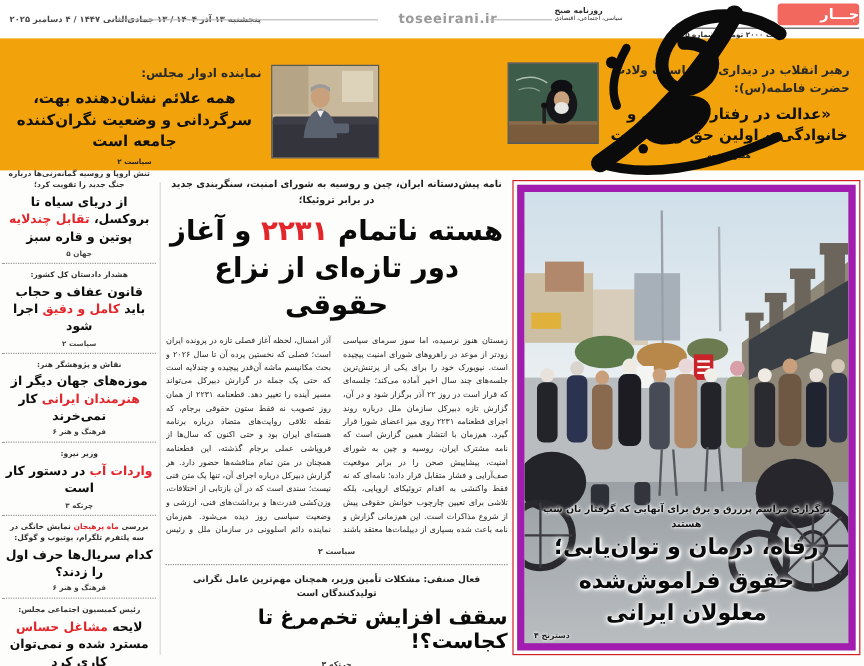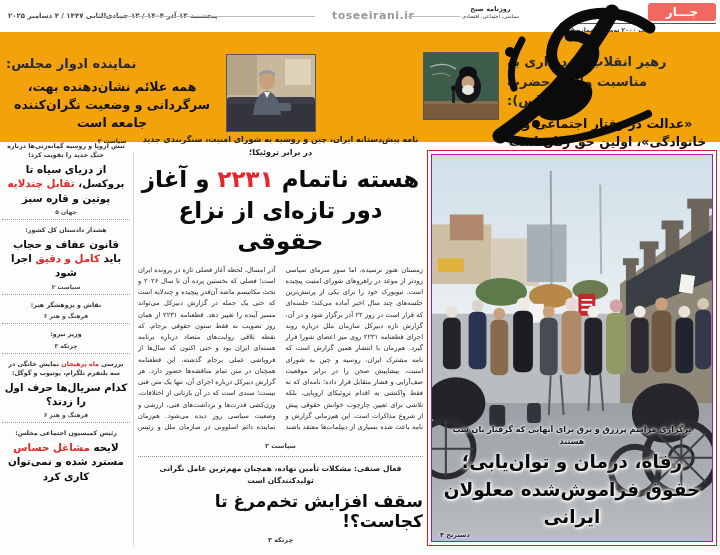--- a/index.html
+++ b/index.html
@@ -8,62 +8,62 @@
     background:#fdfdfb;font-family:"DejaVu Sans","Liberation Sans",sans-serif;
     direction:rtl;color:#1a1a1a;
   }
   .red{color:#e3262c;}
   
   .topbar{position:absolute;top:0;left:0;width:720px;height:32px;background:#fff;}
   .date-line{position:absolute;right:500px;left:8px;top:12px;font-size:7px;color:#4a4a4a;font-weight:bold;text-align:left;direction:rtl;}
   .website{position:absolute;left:332px;top:9px;font-size:11px;font-weight:bold;color:#9a9a9a;direction:ltr;letter-spacing:.5px;}
   .hairline-l{position:absolute;left:95px;top:16px;width:220px;border-top:1px solid #bbb;}
   .hairline-r{position:absolute;left:408px;top:16px;width:52px;border-top:1px solid #bbb;}
-  .tagline{position:absolute;left:462px;top:5px;text-align:center;color:#2d2d2d;line-height:1.25;}
+  .tagline{position:absolute;left:462px;top:5px;text-align:left;color:#2d2d2d;line-height:1.25;}
   .tagline .t1{font-size:6.5px;font-weight:bold;}
   .tagline .t2{font-size:5px;letter-spacing:.5px;}
   .masthead{position:absolute;left:648px;top:3px;width:68px;height:18px;background:#f2675e;border-radius:3px;
-    color:#fff;font-weight:bold;font-size:12px;text-align:center;line-height:18px;letter-spacing:1px;}
+    color:#fff;font-weight:bold;font-size:12px;text-align:right;line-height:18px;letter-spacing:1px;}
   .price-line{position:absolute;left:560px;top:23px;width:156px;border-top:1px solid #555;
     font-size:6px;color:#333;text-align:left;padding-top:2px;direction:rtl;font-weight:bold;}
   
   .band{position:absolute;top:32px;left:0;width:720px;height:110px;background:#f2a30b;}
   .band-story{position:absolute;display:flex;gap:8px;align-items:flex-start;}
   .band-right{right:12px;top:20px;width:285px;flex-direction:row-reverse;}
   .band-left{left:6px;top:22px;width:310px;}
   .band-photo{flex:0 0 auto;border:1px solid rgba(0,0,0,.25);background:#777;}
-  .band-kicker{font-size:13px;font-weight:bold;color:#2a2a2a;text-align:left;margin-bottom:4px;line-height:1.5;}
+  .band-kicker{font-size:10px;font-weight:bold;color:#2a2a2a;text-align:right;margin-bottom:4px;line-height:1.5;}
   .band-headline{font-size:12.5px;font-weight:bold;color:#111;text-align:center;line-height:1.45;}
   .band-footer{font-size:6px;font-weight:bold;color:#222;text-align:center;margin-top:5px;}
   .band-text{flex:1 1 auto;}
   
   .logo{position:absolute;left:452px;top:0;width:215px;height:150px;pointer-events:none;}
   
   .vdiv{position:absolute;left:133px;top:152px;height:394px;border-left:1px solid #d8d8d8;}
   
   .sidebar{position:absolute;left:2px;top:136px;width:128px;height:404px;}
   .sb-item{padding:5px 2px 4px;border-bottom:1px dotted #9a9a9a;text-align:center;}
   .sb-item:last-child{border-bottom:none;}
   .sb-kicker{font-size:6.3px;font-weight:bold;color:#333;line-height:1.5;}
   .sb-headline{font-size:10.3px;font-weight:bold;color:#0d0d0d;line-height:1.4;margin-top:2px;}
   .sb-footer{font-size:6px;font-weight:bold;color:#444;margin-top:3px;}
   
-  .middle{position:absolute;left:138px;top:134px;width:285px;height:404px;}
+  .middle{position:absolute;left:138px;top:148px;width:285px;height:404px;}
   .m-kicker{font-size:8px;font-weight:bold;text-align:center;line-height:1.6;color:#222;}
   .m-headline{font-size:23px;font-weight:bold;text-align:center;line-height:1.35;color:#0a0a0a;margin:4px 0 8px;}
   .m-body{column-count:2;column-gap:10px;height:172px;overflow:hidden;
     font-size:6.7px;line-height:1.68;text-align:justify;color:#262626;}
   .m-footer{font-size:6.5px;font-weight:bold;text-align:center;color:#3d3d3d;margin-top:5px;}
   .dotted{border-top:1px dotted #8f8f8f;margin:6px 0;}
   .egg .m-kicker{font-size:7.5px;}
   .egg-headline{font-size:17px;font-weight:bold;text-align:right;color:#0a0a0a;margin:4px 0 2px;}
   
   .photo-frame{position:absolute;left:427px;top:150px;width:290px;height:396px;
     border:1px solid #d21f26;padding:3px;box-sizing:border-box;background:#fff;}
-  .photo-inner{width:100%;height:100%;border:1px solid #a21caf;box-sizing:border-box;position:relative;overflow:hidden;background:#b9bdc0;margin-left:33px;}
+  .photo-inner{width:100%;height:100%;border:6px solid #a21caf;box-sizing:border-box;position:relative;overflow:hidden;background:#b9bdc0;margin-left:33px;}
   .photo-inner svg{position:absolute;inset:0;width:100%;height:100%;}
   .ph-overlay{position:absolute;left:0;right:0;bottom:10px;text-align:center;padding:0 10px;}
   .ph-kicker{font-size:8px;font-weight:bold;color:#111;
     text-shadow:0 0 2px #fff,0 0 3px #fff,0 0 4px #fff;line-height:1.5;}
   .ph-headline{font-size:18.5px;font-weight:bold;color:#0a0a0a;line-height:1.5;
     text-shadow:0 0 2px #fff,0 0 4px #fff,0 0 6px #fff,1px 1px 2px #fff;}
   .ph-footer{position:absolute;left:8px;bottom:2px;font-size:6.5px;font-weight:bold;color:#222;
     text-shadow:0 0 2px #fff,0 0 3px #fff;}
 </style>
 </head>
@@ -150,25 +150,27 @@
   </div>
 
   <div class="sb-item">
     <div class="sb-kicker"><span>هشدار دادستان کل کشور:</span></div>
     <div class="sb-headline"><span>قانون عفاف و حجاب باید </span><span class="red">کامل و دقیق</span><span> اجرا شود</span></div>
     <div class="sb-footer">سیاست ۲</div>
   </div>
 
   <div class="sb-item">
     <div class="sb-kicker"><span>نقاش و پژوهشگر هنر:</span></div>
+    <div class="sb-headline"><span>موزه‌های جهان دیگر از </span><span class="red">هنرمندان ایرانی</span><span> کار نمی‌خرند</span></div>
     <div class="sb-footer">فرهنگ و هنر ۶</div>
   </div>
 
   <div class="sb-item">
     <div class="sb-kicker"><span>وزیر نیرو:</span></div>
+    <div class="sb-headline"><span class="red">واردات آب</span><span> در دستور کار است</span></div>
     <div class="sb-footer">چرتکه ۳</div>
   </div>
 
   <div class="sb-item">
     <div class="sb-kicker"><span>بررسی </span><span class="red">ماه پرهیجان</span><span> نمایش خانگی در سه پلتفرم تلگرام، یوتیوب و گوگل:</span></div>
     <div class="sb-headline"><span>کدام سریال‌ها حرف اول را زدند؟</span></div>
     <div class="sb-footer">فرهنگ و هنر ۶</div>
   </div>
 
   <div class="sb-item">
@@ -181,21 +183,21 @@
 
 <main class="middle">
   <article>
     <div class="m-kicker">نامه پیش‌دستانه ایران، چین و روسیه به شورای امنیت، سنگربندی جدید در برابر تروئیکا؛</div>
     <h1 class="m-headline" style="margin:4px 0 8px"><span>هسته ناتمام </span><span class="red">۲۲۳۱</span><span> و آغاز دور تازه‌ای از نزاع حقوقی</span></h1>
     <div class="m-body">زمستان هنوز نرسیده، اما سوز سرمای سیاسی زودتر از موعد در راهروهای شورای امنیت پیچیده است. نیویورک خود را برای یکی از پرتنش‌ترین جلسه‌های چند سال اخیر آماده می‌کند؛ جلسه‌ای که قرار است در روز ۲۲ آذر برگزار شود و در آن، گزارش تازه دبیرکل سازمان ملل درباره روند اجرای قطعنامه ۲۲۳۱ روی میز اعضای شورا قرار گیرد. هم‌زمان با انتشار همین گزارش است که نامه مشترک ایران، روسیه و چین به شورای امنیت، پیشاپیش صحن را در برابر موقعیت صف‌آرایی و فشار متقابل قرار داده؛ نامه‌ای که نه فقط واکنشی به اقدام تروئیکای اروپایی، بلکه تلاشی برای تعیین چارچوب خوانش حقوقی پیش از شروع مذاکرات است. این هم‌زمانی گزارش و نامه باعث شده بسیاری از دیپلمات‌ها معتقد باشند آذر امسال، لحظه آغاز فصلی تازه در پرونده ایران است؛ فصلی که نخستین پرده آن تا سال ۲۰۲۶ و بحث مکانیسم ماشه آن‌قدر پیچیده و چندلایه است که حتی یک جمله در گزارش دبیرکل می‌تواند مسیر آینده را تغییر دهد. قطعنامه ۲۲۳۱ از همان روز تصویب نه فقط ستون حقوقی برجام، که نقطه تلاقی روایت‌های متضاد درباره برنامه هسته‌ای ایران بود و حتی اکنون که سال‌ها از فروپاشی عملی برجام گذشته، این قطعنامه همچنان در متن تمام مناقشه‌ها حضور دارد. هر گزارش دبیرکل درباره اجرای آن، تنها یک متن فنی نیست؛ سندی است که در آن بازتابی از اختلافات، وزن‌کشی قدرت‌ها و برداشت‌های فنی، ارزشی و وضعیت سیاسی روز دیده می‌شود. هم‌زمان نماینده دائم اسلوونی در سازمان ملل و رئیس دوره‌ای شورای امنیت در گفت‌وگویی رسمی اعلام کرد گزارش دبیرکل در دسامبر منتشر می‌شود و شورا پس از آن جلسه‌ای برگزار خواهد کرد. او تأکید کرد اوایل ۲۰۲۶ کمیته نظارت بر تحریم‌ها بار دیگر فعال می‌شود و رئیسی برای آن منصوب خواهد شد؛ جمله‌ای که به‌صراحت در رسانه‌های بین‌المللی بازتاب یافت و نشان داد از نگاه غرب، پرونده ایران هنوز در نقطه پایان قرار نگرفته است. اما مهم‌تر از همه، هشدار درباره نیاز به اجماع برای هر تصمیم و اختلاف عمیق میان اعضاست؛ اختلافی که اکنون میان اروپا و آمریکا از یک‌سو و روسیه، چین و ایران از سوی دیگر شکل گرفته است. در همین حال تهران، مسکو و پکن تصمیم گرفتند پیش‌دستانه وارد میدان شوند و نامه‌ای مشترک از سوی سفرای این سه کشور در سازمان ملل منتشر شد؛ نامه‌ای با لحنی صریح و هدفمند که تلاش تروئیکای اروپایی برای فعال‌سازی مکانیسم ماشه را فاقد مبنای حقوقی دانست.</div>
     <div class="m-footer">سیاست ۲</div>
   </article>
   <div class="dotted"></div>
   <article class="egg">
-    <div class="m-kicker">فعال صنفی: مشکلات تأمین نهاده، همچنان مهم‌ترین عامل نگرانی تولیدکنندگان است</div>
+    <div class="m-kicker">فعال صنفی: مشکلات تأمین وزیر، همچنان مهم‌ترین عامل نگرانی تولیدکنندگان است</div>
     <h2 class="egg-headline">سقف افزایش تخم‌مرغ تا کجاست؟!</h2>
     <div class="m-footer">چرتکه ۳</div>
   </article>
 </main>
 
 <section class="photo-frame">
   <div class="photo-inner">
     <svg viewBox="0 0 283 389" preserveAspectRatio="none">
       <defs>
         <linearGradient id="sky" x1="0" y1="0" x2="0" y2="1">

